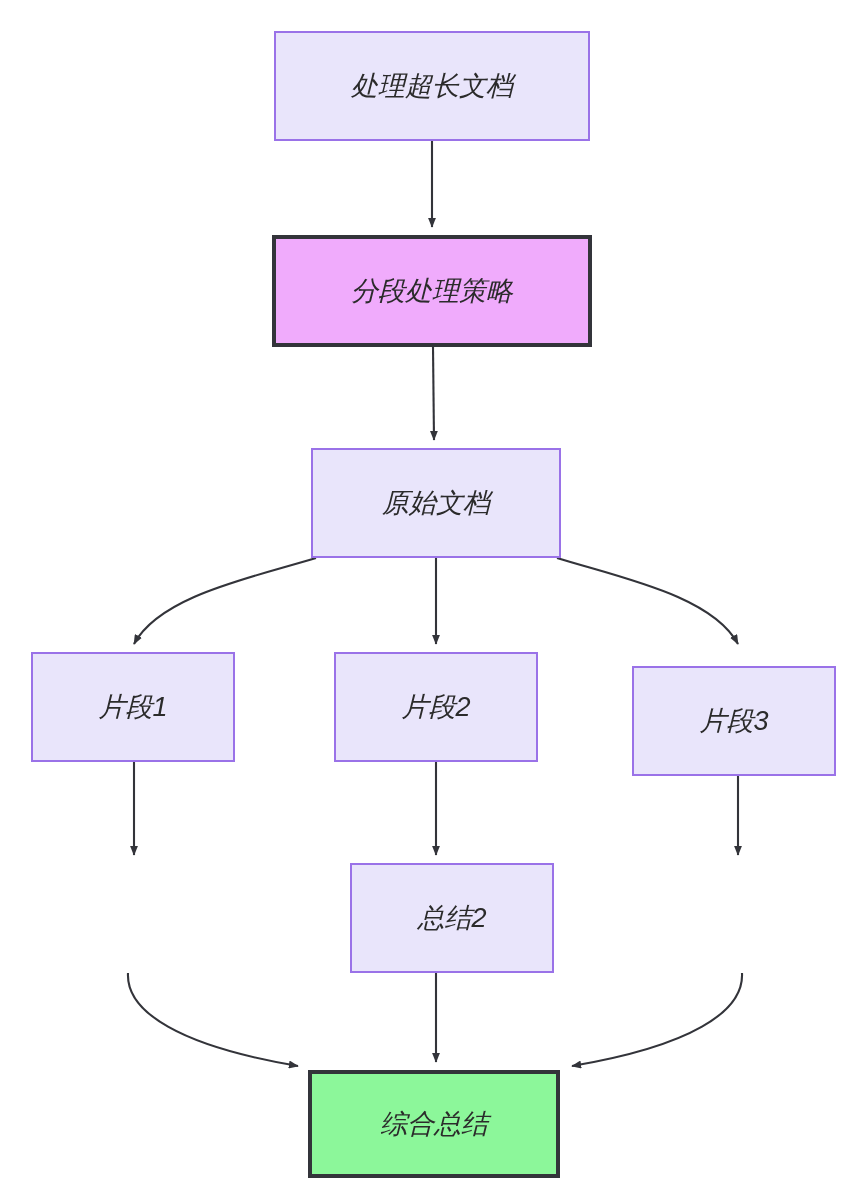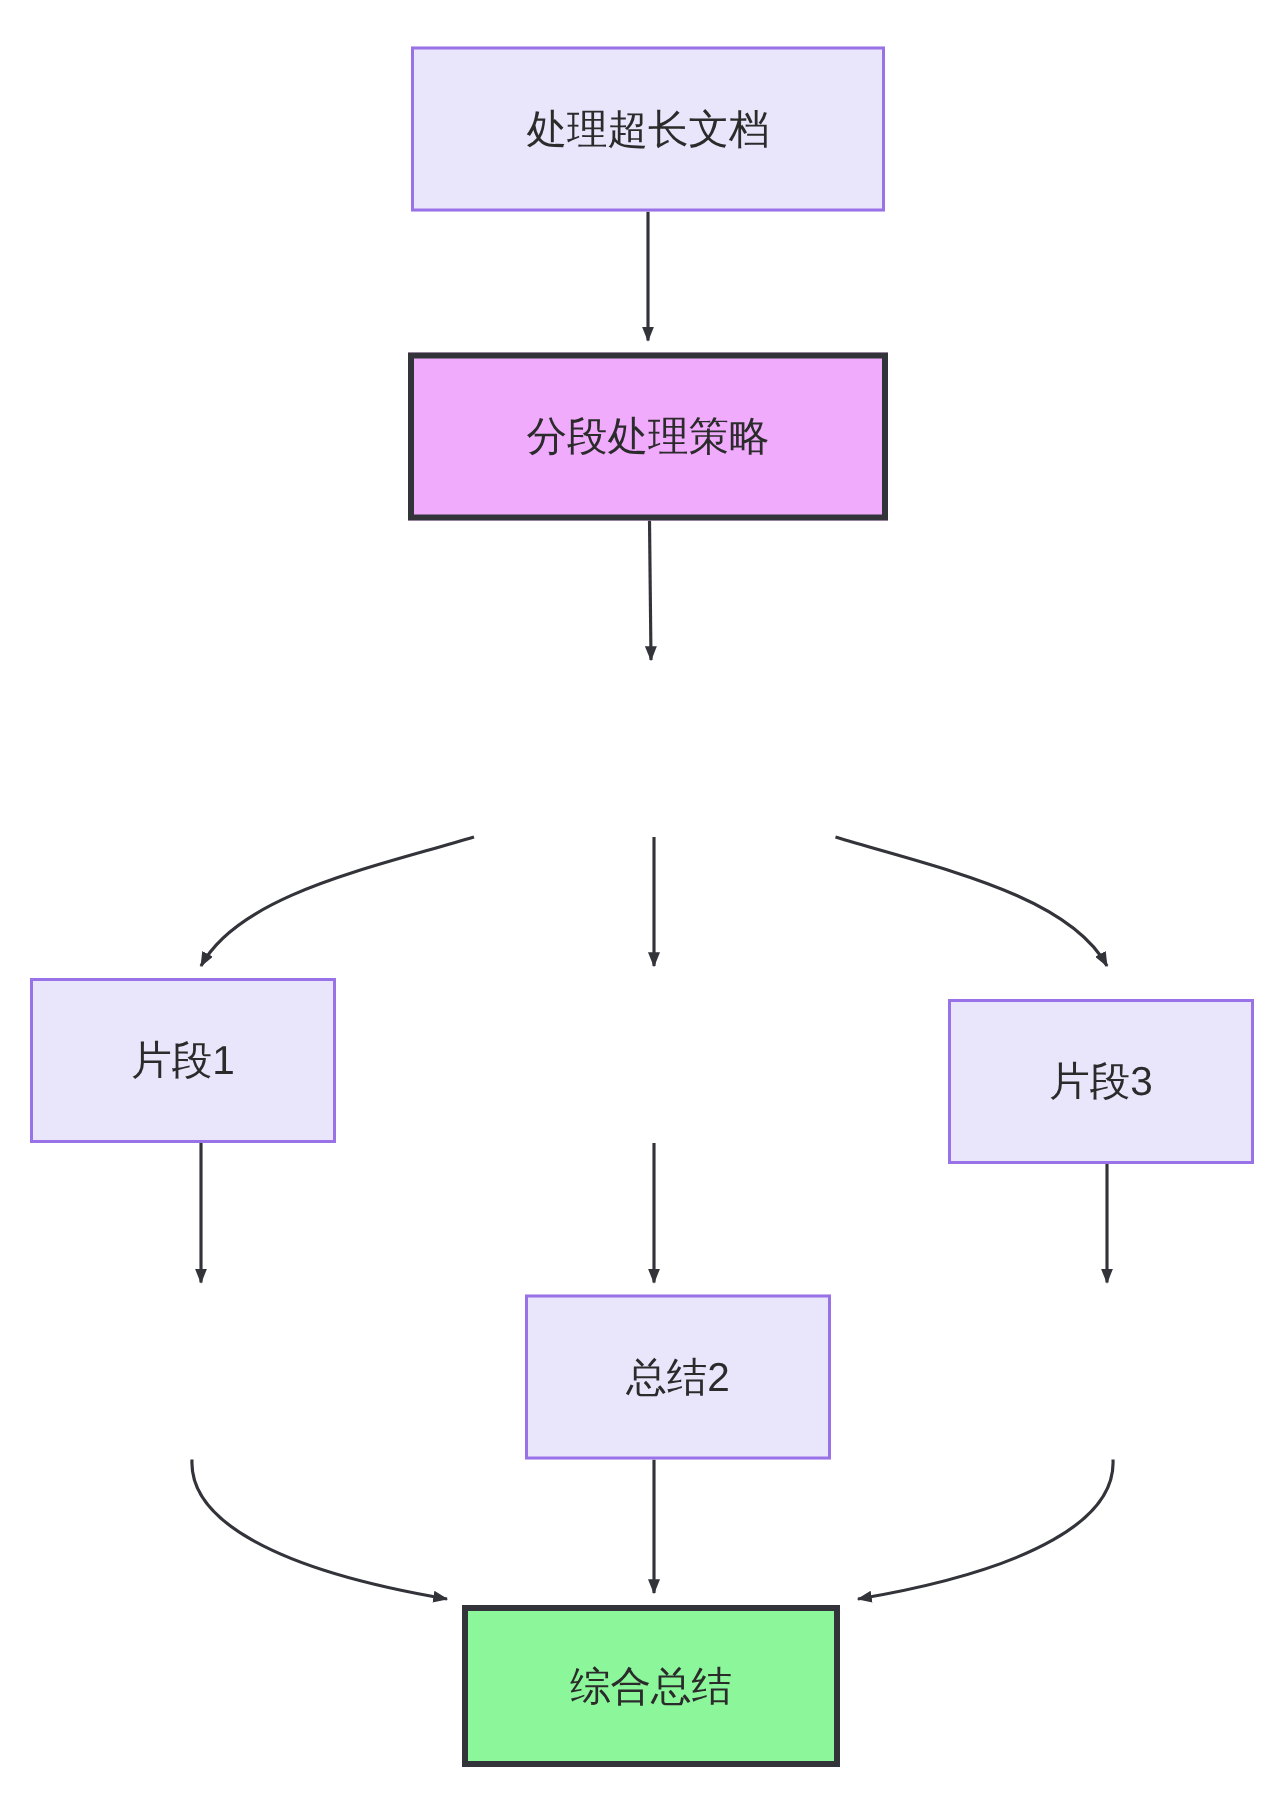--- a/index.html
+++ b/index.html
@@ -8,20 +8,21 @@
     padding: 0;
     background: #ffffff;
   }
   #canvas {
     position: relative;
     width: 852px;
     height: 1196px;
     background: #ffffff;
     overflow: hidden;
     font-family: "Liberation Sans", "DejaVu Sans", sans-serif;
+    font-style: italic;
   }
   #edge-layer {
     position: absolute;
     left: 0;
     top: 0;
     width: 852px;
     height: 1196px;
     pointer-events: none;
   }
   .node {
@@ -97,25 +98,31 @@
   </svg>
 
   <div class="node plain" style="left:274px; top:31px; width:316px; height:110px;">
     <span class="node-label">处理超长文档</span>
   </div>
 
   <div class="node strong" style="left:272px; top:235px; width:320px; height:112px;">
     <span class="node-label">分段处理策略</span>
   </div>
 
+  <div class="node plain" style="left:311px; top:448px; width:250px; height:110px;">
+    <span class="node-label">原始文档</span>
+  </div>
 
-  <div class="node plain" style="left:20px; top:652px; width:204px; height:110px;">
+  <div class="node plain" style="left:31px; top:652px; width:204px; height:110px;">
     <span class="node-label">片段1</span>
   </div>
 
+  <div class="node plain" style="left:334px; top:652px; width:204px; height:110px;">
+    <span class="node-label">片段2</span>
+  </div>
 
   <div class="node plain" style="left:632px; top:652px; width:204px; height:110px;margin-top:14px;">
     <span class="node-label">片段3</span>
   </div>
 
 
   <div class="node plain" style="left:334px; top:863px; width:204px; height:110px;margin-left:16px;">
     <span class="node-label">总结2</span>
   </div>
 

